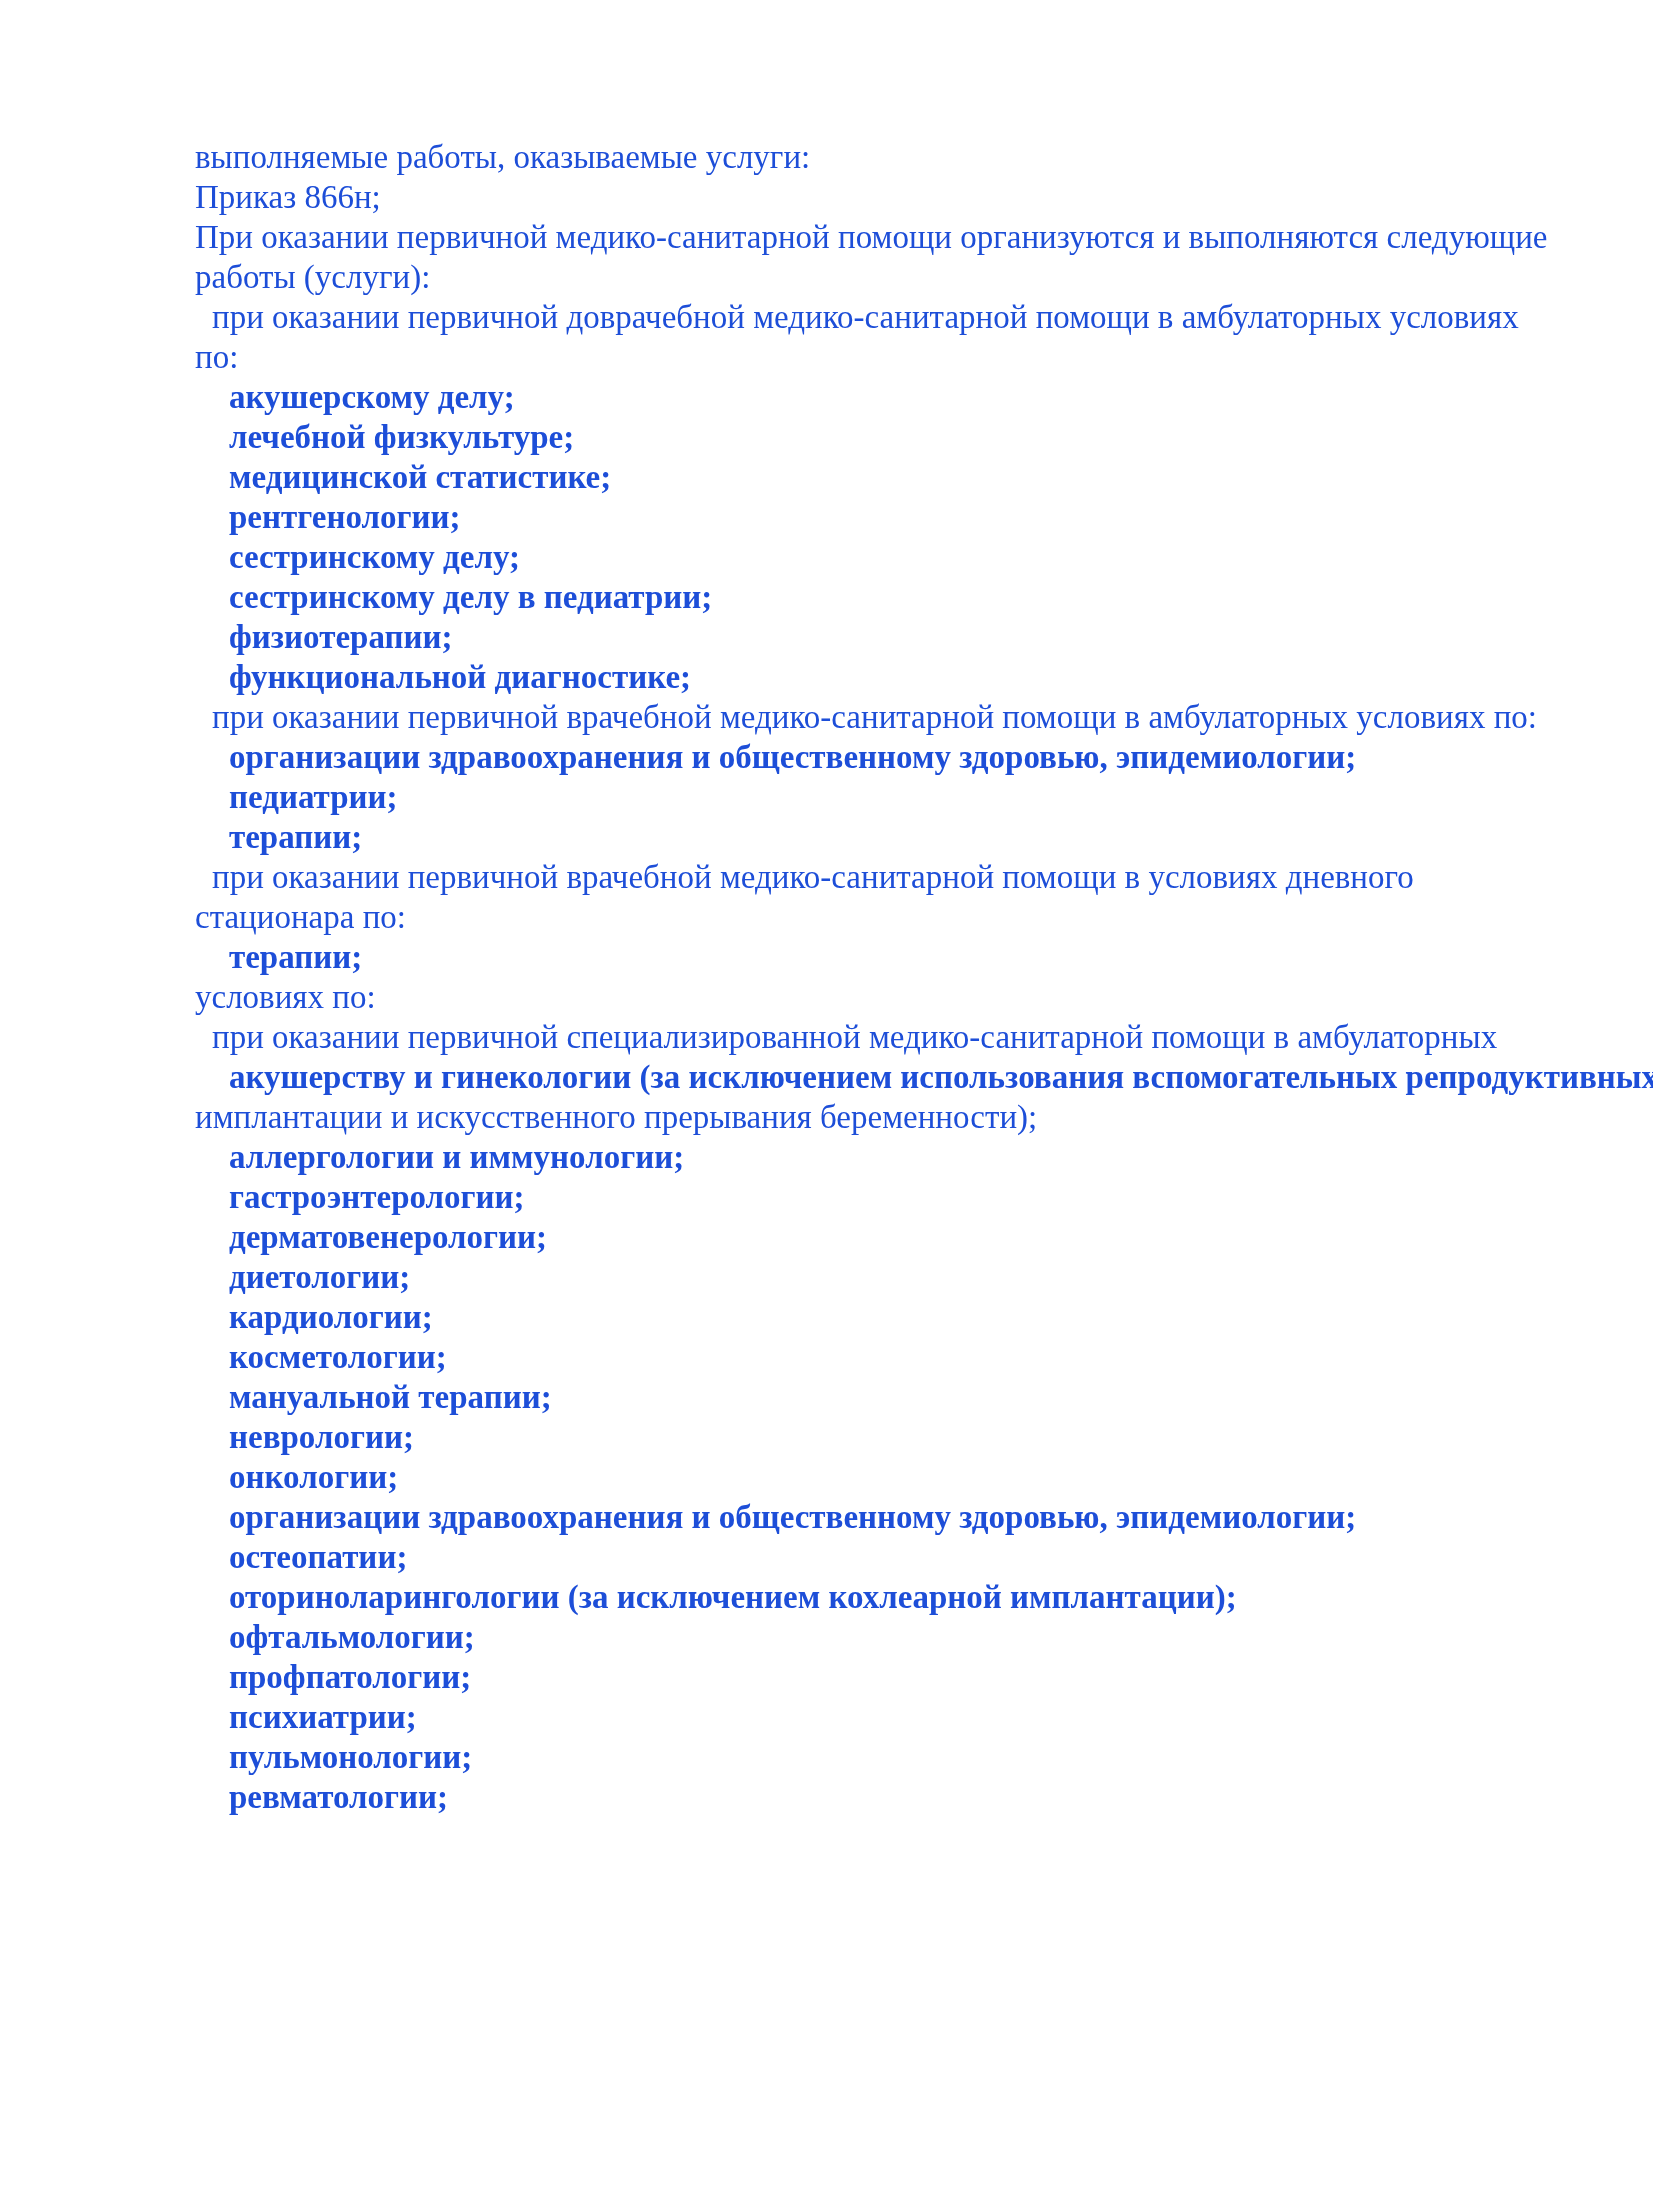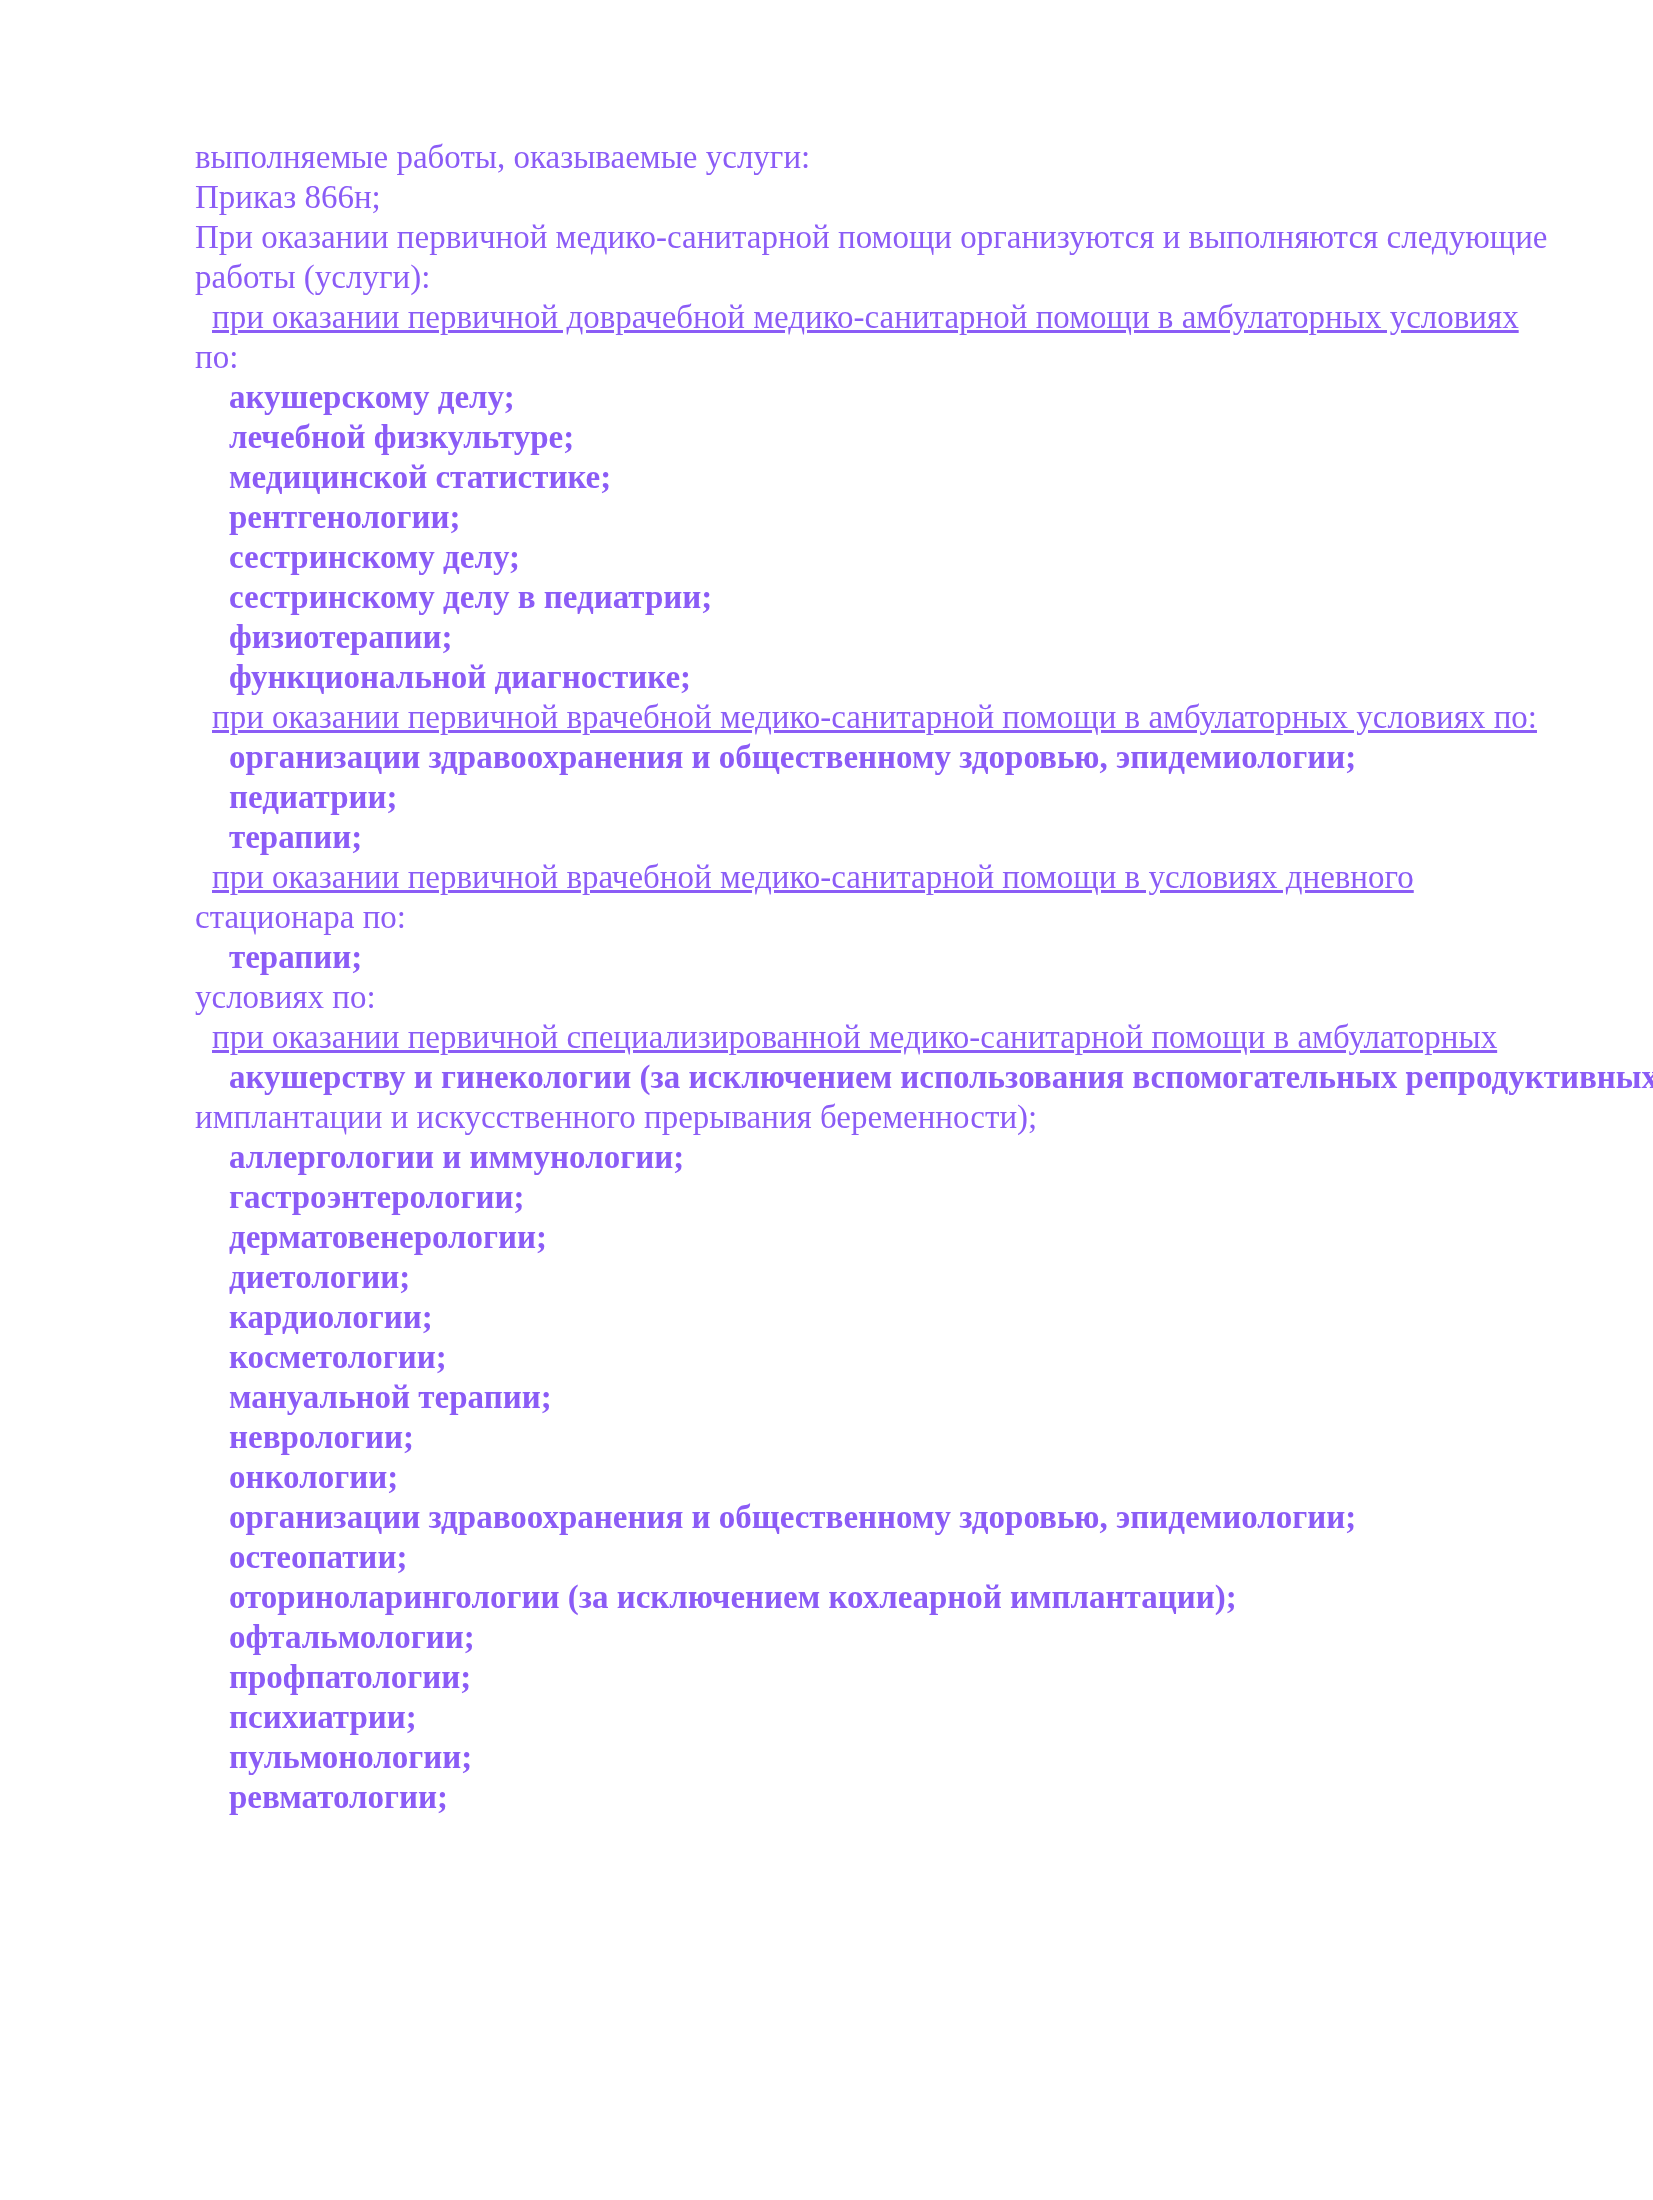--- a/index.html
+++ b/index.html
@@ -16,27 +16,27 @@
     font-family: "Liberation Serif", "DejaVu Serif", serif;
     color: #000000;
   }
   .doc-text {
     position: absolute;
     left: 195px;
     top: 137px;
     right: 100px;
     font-size: 33px;
     line-height: 40px;
-    color: #8b5cf6;
+    color: #1d4ed8;
   }
   .line {
     white-space: pre;
   }
   .indent-0 { padding-left: 0; }
-  .indent-1 { padding-left: 17px; text-decoration: underline; }
+  .indent-1 { padding-left: 17px; }
   .indent-2 { padding-left: 34px; font-weight: bold; }
 </style>
 </head>
 <body>
 
 <div class="page">
   <div class="doc-text">
       <div class="line indent-0">выполняемые работы, оказываемые услуги:</div>
       <div class="line indent-0">Приказ 866н;</div>
       <div class="line indent-0">При оказании первичной медико-санитарной помощи организуются и выполняются следующие</div>

